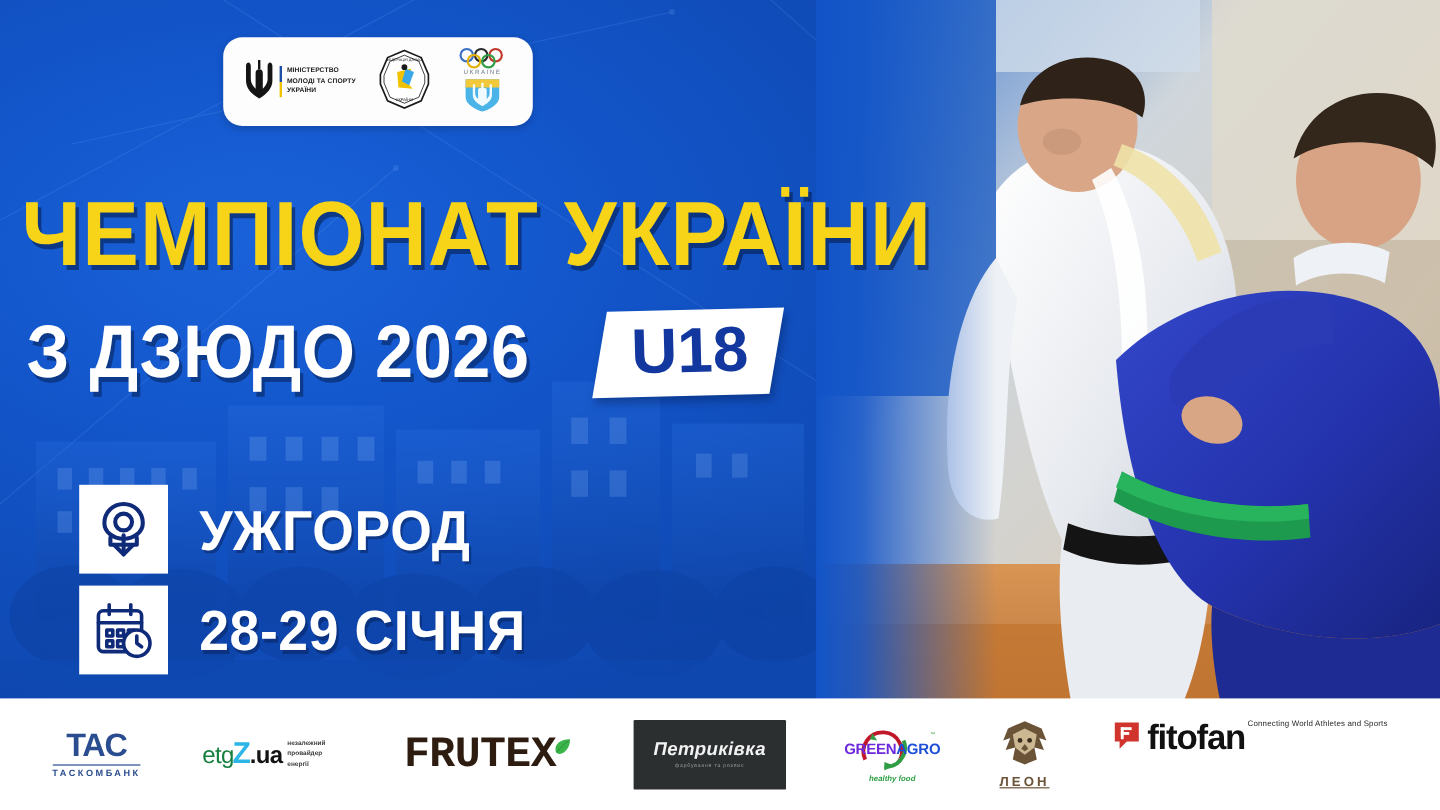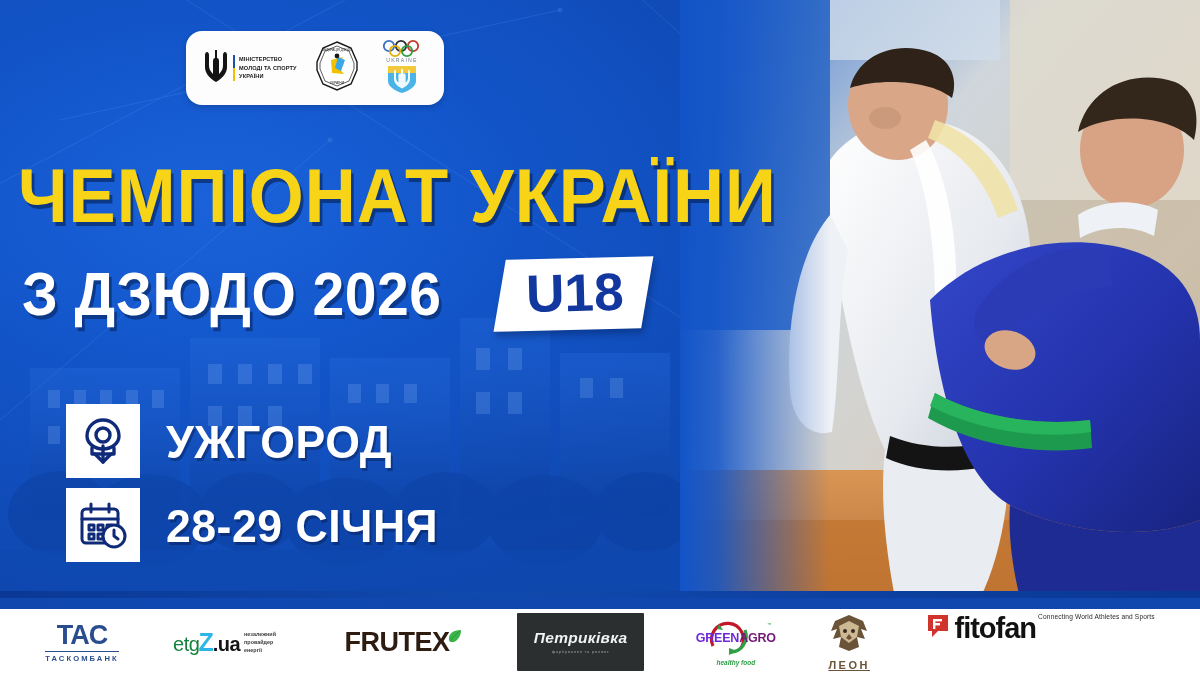--- a/index.html
+++ b/index.html
@@ -107,21 +107,21 @@
     white-space:nowrap;
     text-shadow:2px 3px 0 rgba(4,25,70,.42);
   }
 
   
   .sponsor-edge {
     position:absolute; left:0; bottom:77px; width:100%; height:7px;
     background:linear-gradient(90deg,#0a3894 0%, #1049ae 40%, #0a3894 100%);
   }
   .sponsor-bar {
-    position:absolute; left:0; bottom:0; width:100%; height:66px;
+    position:absolute; left:0; bottom:0; width:100%; height:93px;
     background:#ffffff;
     display:flex; align-items:center; justify-content:space-around;
     padding:2px 18px;
   }
   .sp { display:flex; align-items:center; justify-content:center; height:58px; }
 
   
   .sp-tas { flex-direction:column; gap:2px; }
   .tas-mark { font-size:27px; font-weight:bold; color:#2a4d8f; letter-spacing:-1px; line-height:1; position:relative; }
   .tas-sub { font-size:7.6px; font-weight:bold; color:#2a4d8f; letter-spacing:2.1px; border-top:1.5px solid #2a4d8f; padding-top:2px; }
@@ -129,35 +129,35 @@
   
   .sp-etg { gap:4px; align-items:center; }
   .etg-main { display:flex; align-items:baseline; position:relative; }
   .etg-t1 { font-size:20px; font-weight:normal; color:#15803d; letter-spacing:-.5px; line-height:1; }
   .etg-z { font-size:25px; font-weight:bold; color:#2cb6e8; line-height:1; margin:0 -1px; }
   .etg-t2 { font-size:20px; font-weight:bold; color:#141414; letter-spacing:-.5px; line-height:1; }
   .etg-tag { font-size:5.4px; font-weight:bold; color:#3c3c3c; line-height:1.5; max-width:46px; }
 
   
   .sp-frutex { align-items:center; gap:2px; }
-  .frutex-t { font-size:27px; font-weight:bold; color:#2e1c10; letter-spacing:-.5px; line-height:1; }
+  .frutex-t { font-size:36px; font-weight:bold; color:#2e1c10; letter-spacing:-.5px; line-height:1;font-family:Liberation Mono, monospace; }
   .leaf { width:15px; height:15px; margin-left:-4px; margin-bottom:12px; }
 
   
   .sp-petr { background:#2b2f30; padding:11px 17px; border-radius:1px; flex-direction:column; align-items:center;justify-content:center; }
   .petr-t { font-size:15.5px; font-style:italic; font-weight:bold; color:#f2f2f2; line-height:1; letter-spacing:.3px; }
   .petr-sub { font-size:4.2px; color:#9aa0a0; letter-spacing:.7px; margin-top:3px; }
 
   
   .sp-green { flex-direction:column; align-items:center; gap:1px; }
   .ga-ring { position:relative; width:74px; height:40px; display:flex; align-items:center; justify-content:center; }
   .ga-ring svg { position:absolute; inset:0; }
   .ga-text { position:relative; font-size:12.5px; font-weight:bold; line-height:1; letter-spacing:-.2px; }
   .ga-g { color:#6d28d9; }
-  .ga-a { color:#701a75; }
+  .ga-a { color:#1d4ed8; }
   .ga-sub { font-size:6.5px; color:#2f9e44; font-style:italic; font-weight:bold; }
 
   
   .sp-mir { flex-direction:column; align-items:center; gap:1px; }
   .mir-sub { font-size:4.6px; color:#2b6b42; letter-spacing:.3px; }
   .mir-t { font-size:14px; font-weight:bold; color:#1f4f33; letter-spacing:.4px; line-height:1; }
 
   
   .sp-leon { flex-direction:column; align-items:center; gap:2px; }
   .leon-t { font-size:11px; font-weight:bold; color:#6b5338; letter-spacing:2.5px;text-decoration:underline; }

